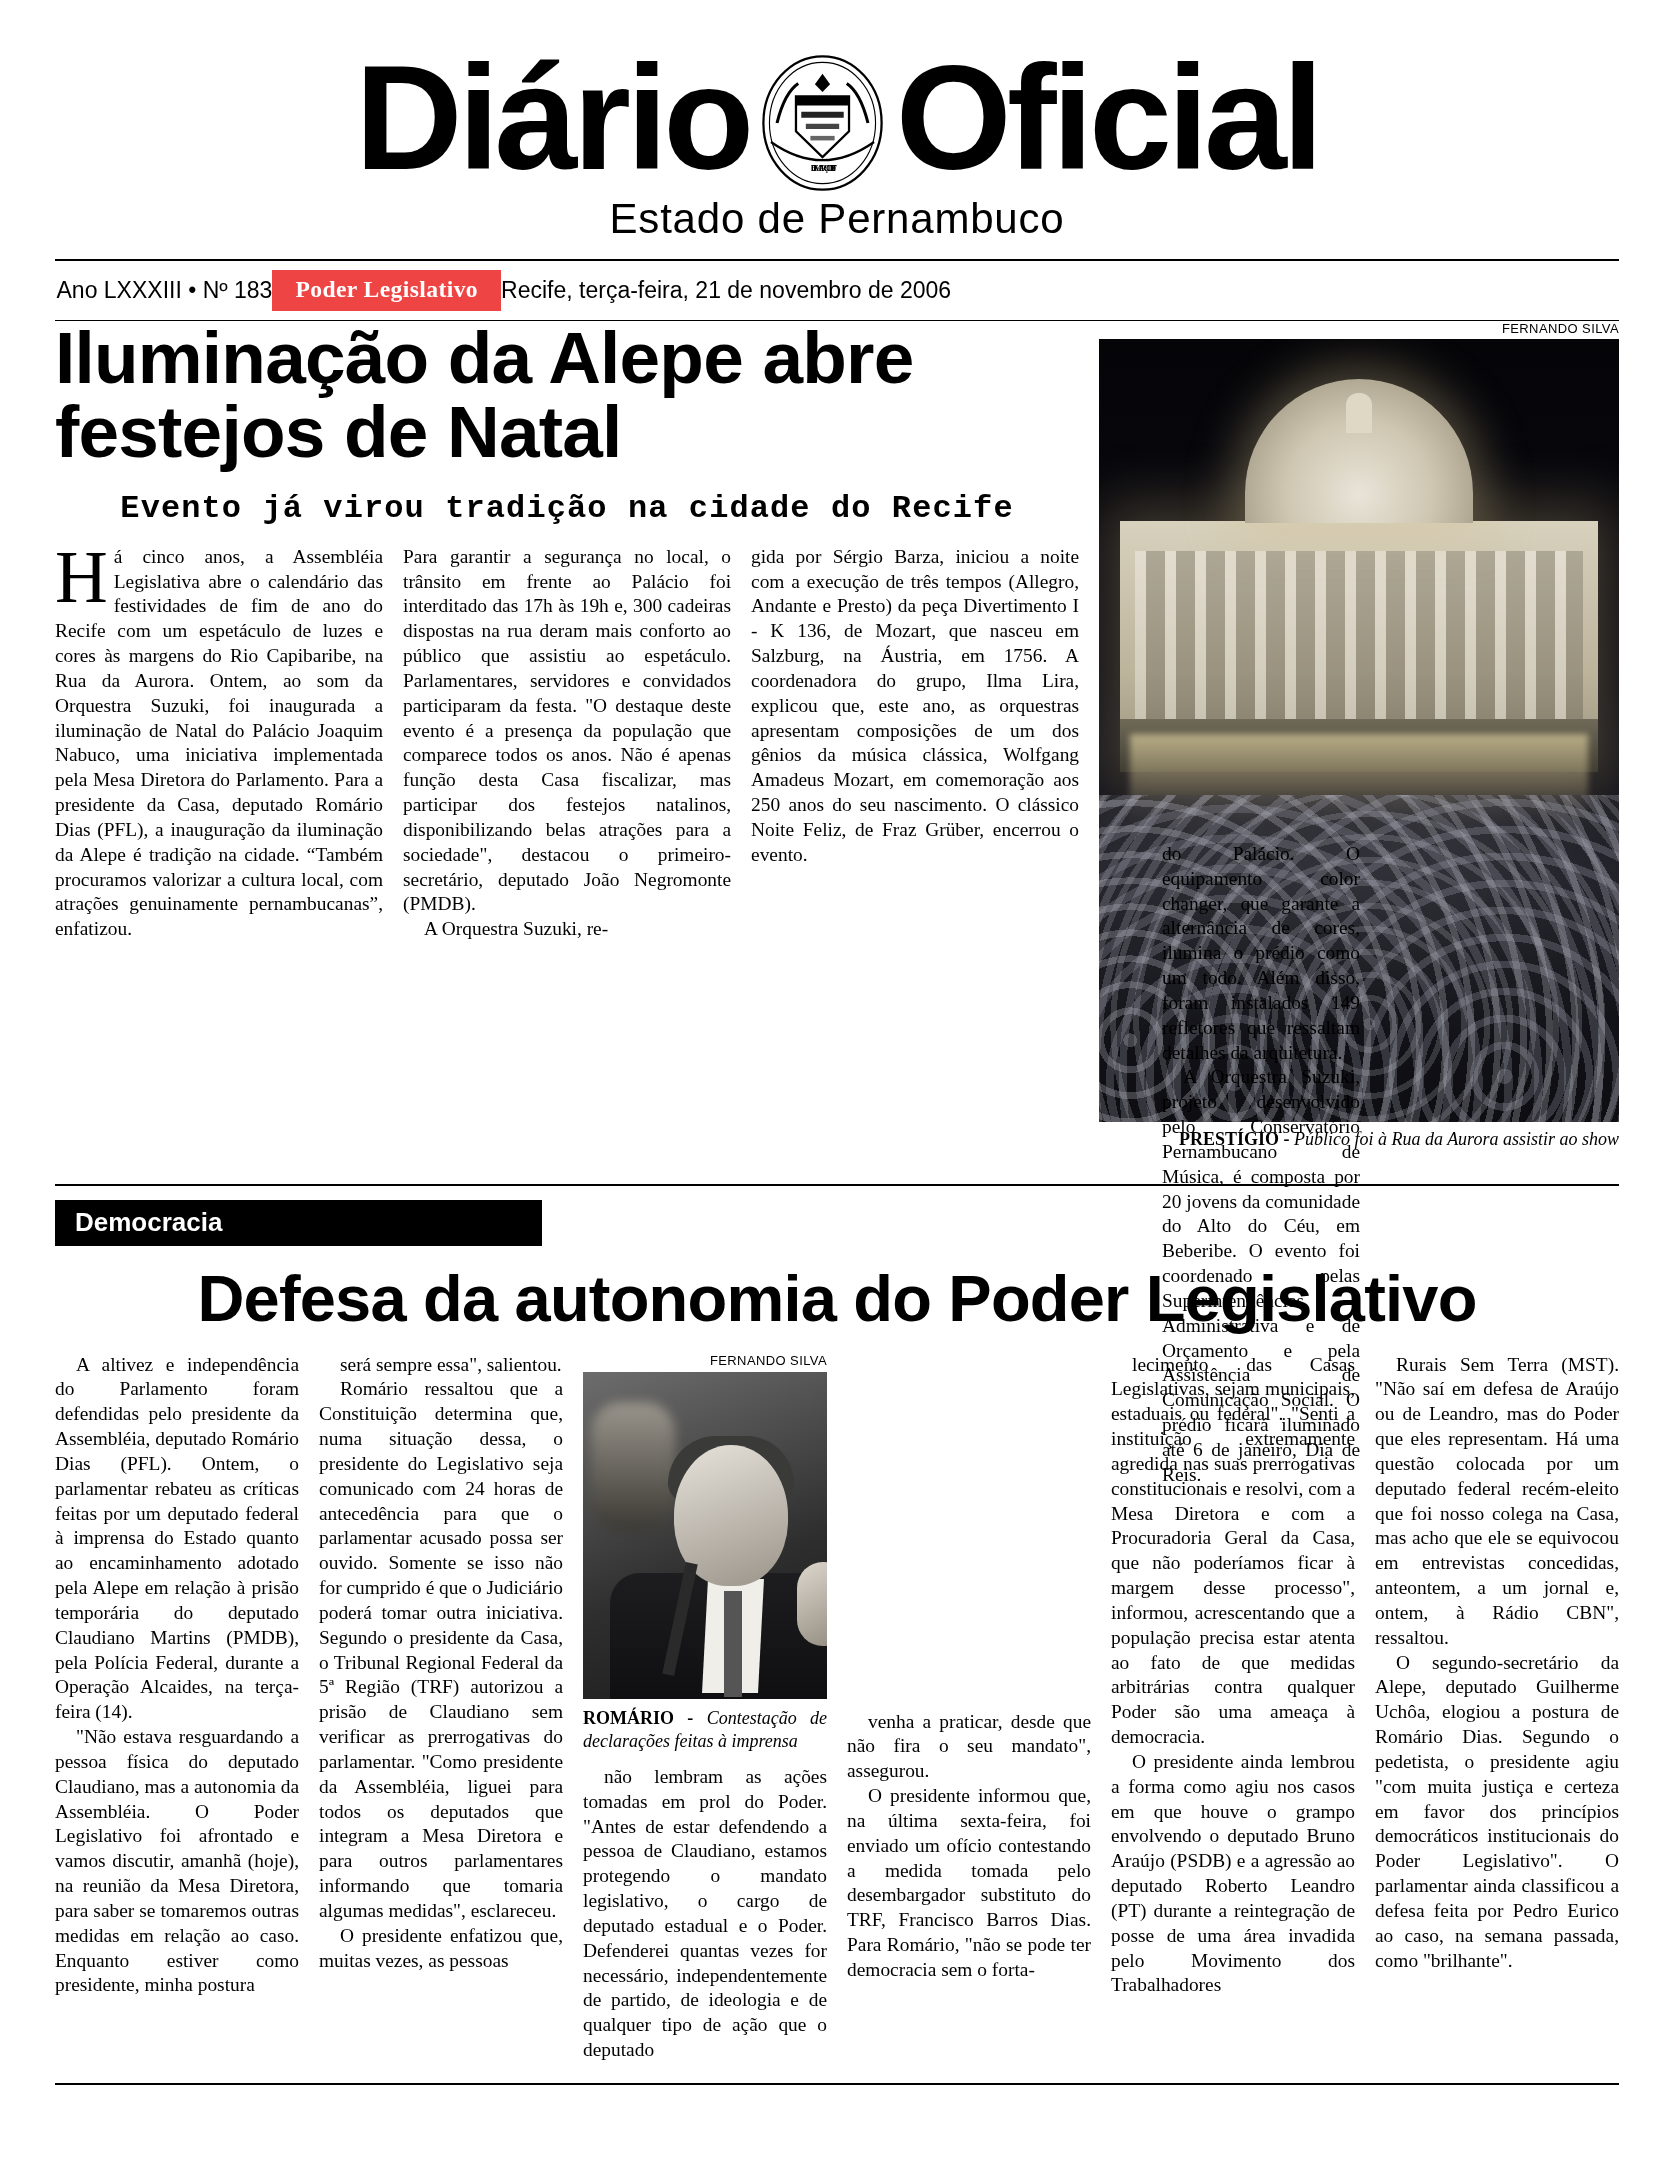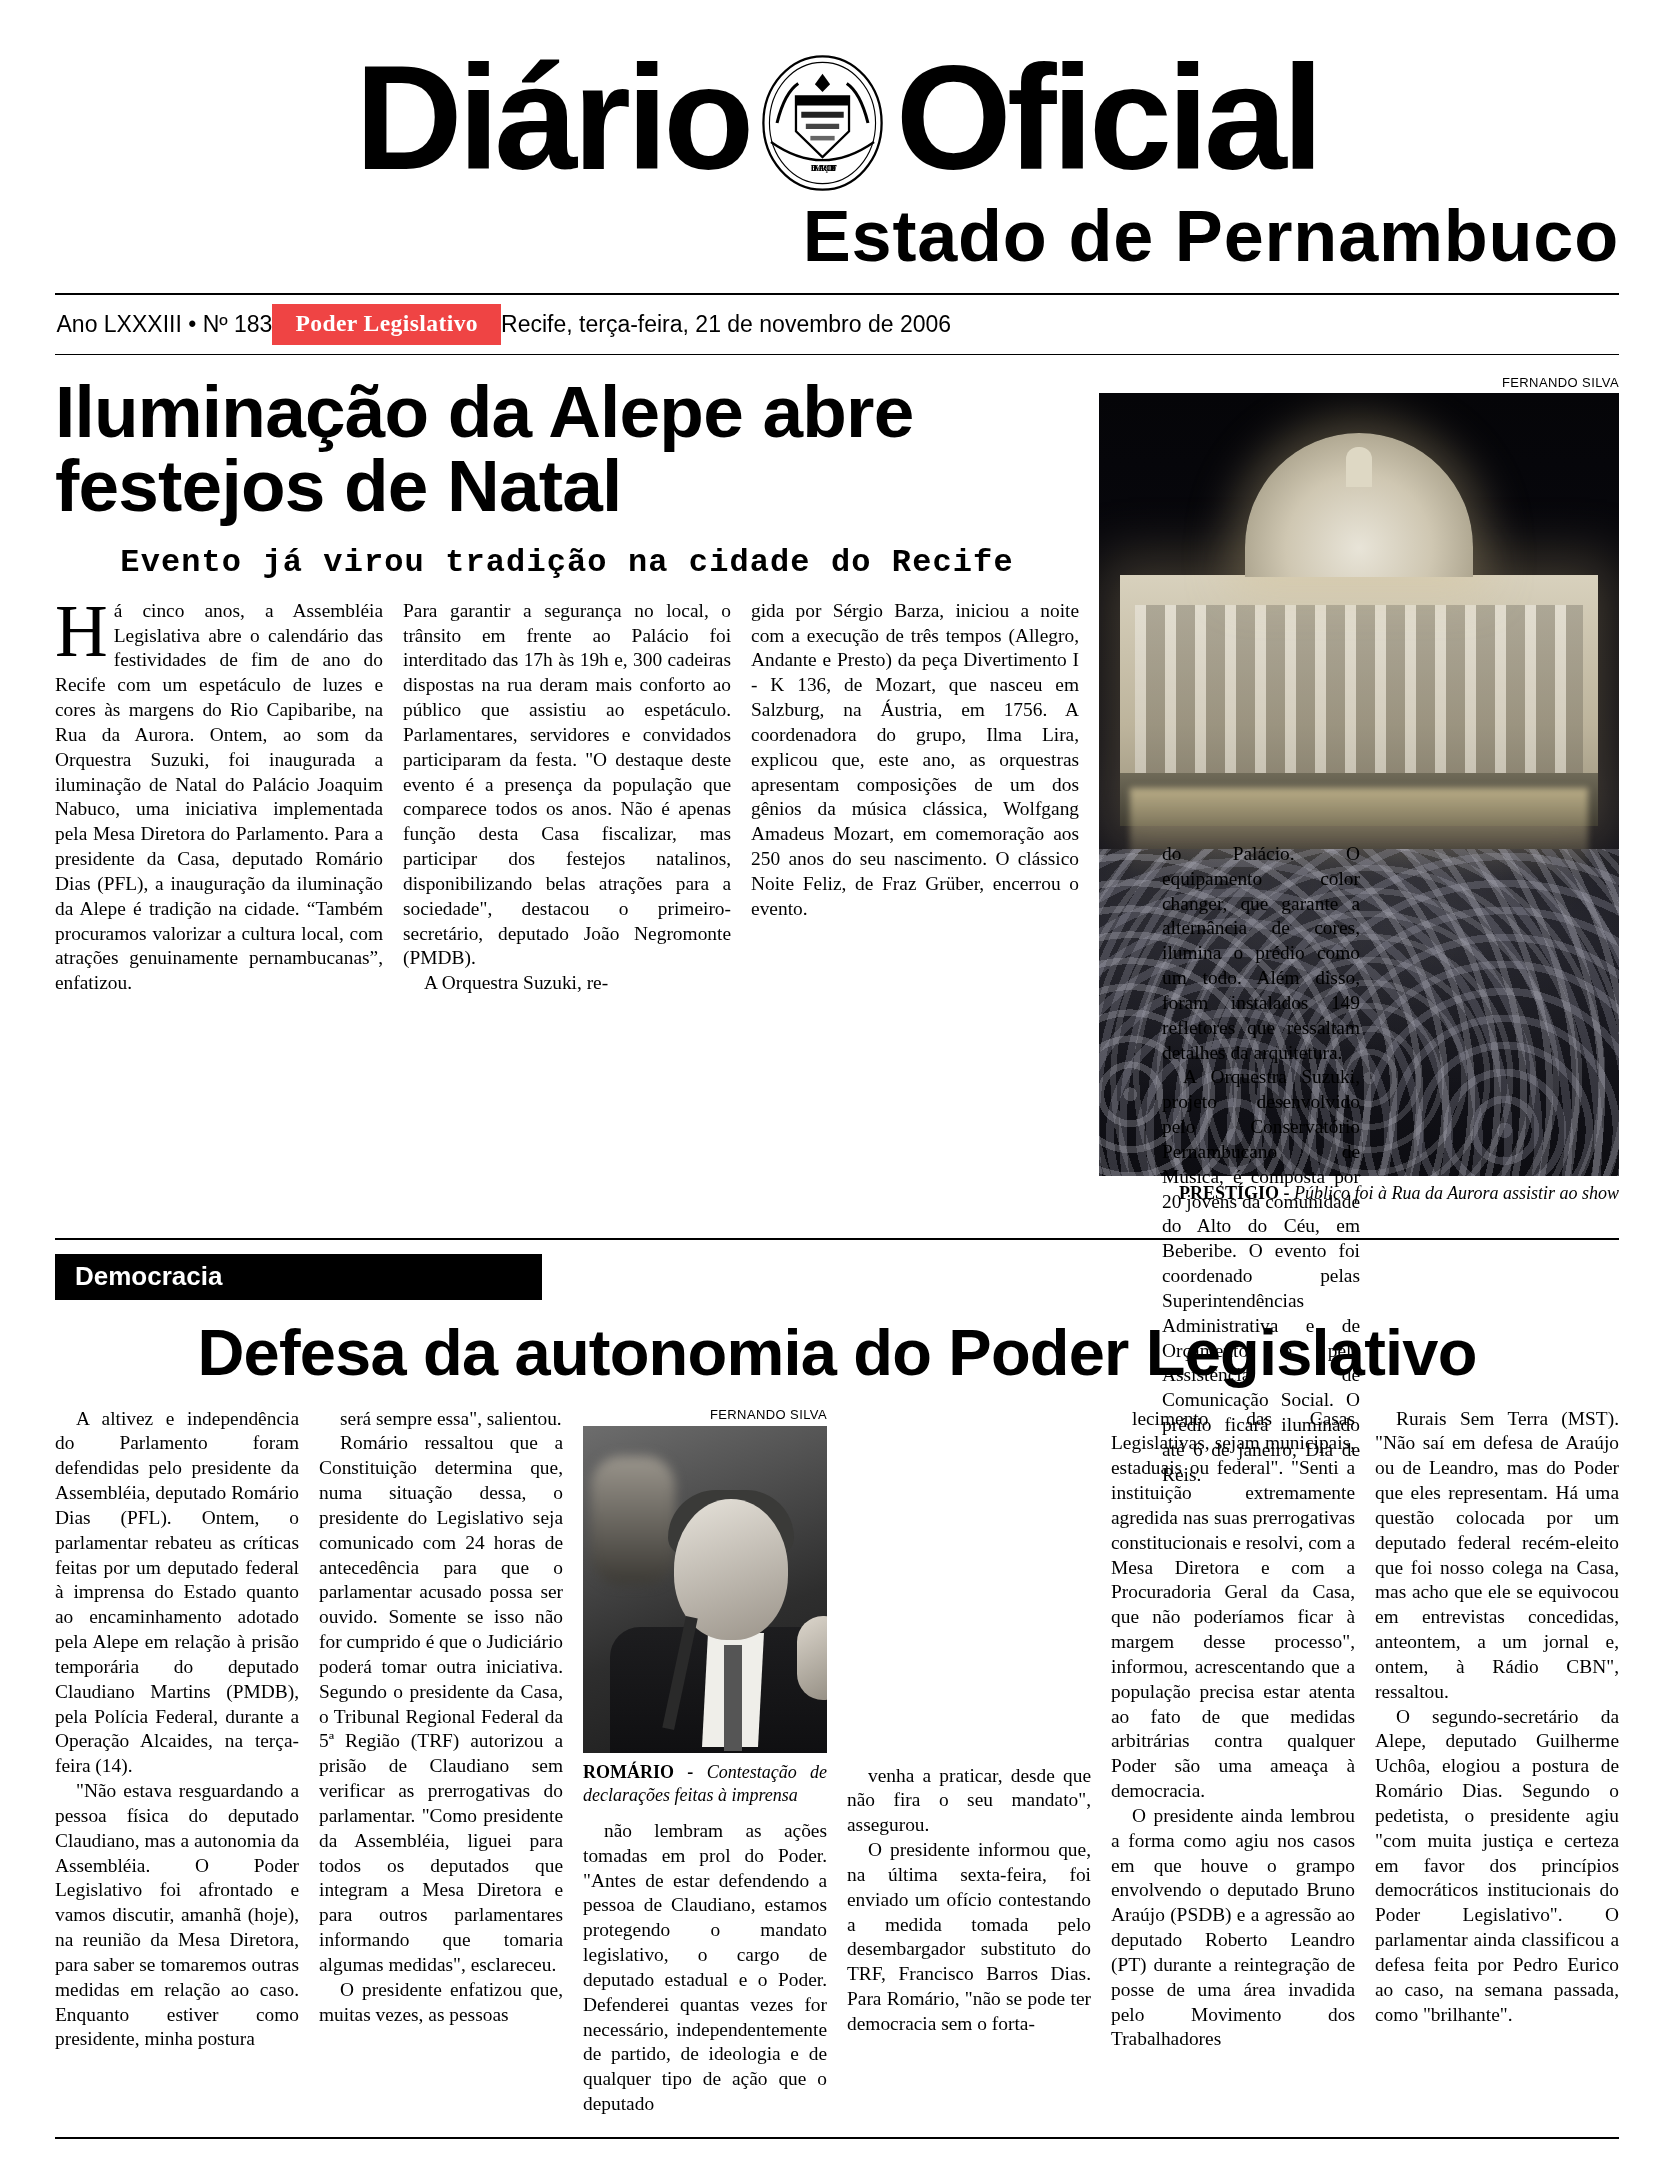--- a/index.html
+++ b/index.html
@@ -37,25 +37,24 @@
   .masthead-title .word { display:inline-block; }
   .crest {
     width: 137px;
     height: 144px;
     margin: 0 4.6px;
     position: relative;
     top: 4.6px;
   }
   .masthead-sub {
     font-family: "Liberation Sans", sans-serif;
-    font-weight: bold;
-    font-size: 72px;
+    font-weight: normal;
+    font-size: 42px;
     letter-spacing: 0.8px;
     margin-top: 4.6px;
-    text-align: right;
   }
 
   .rule-thick { border-top: 2.3px solid #000; margin-top: 16.7px; }
   .rule-thin { border-top: 1.1px solid #000; }
 
   .infobar {
     display: flex;
     align-items: center;
     justify-content: flex-start;
     font-family: "Liberation Sans", sans-serif;
@@ -70,21 +69,20 @@
     font-weight: bold;
     font-size: 23.6px;
     padding: 6px 23px 7.6px 23px;
     letter-spacing: 0.4px;
   }
 
   
   .lead {
     display: flex;
     gap: 20px;
-    margin-top: 20px;
   }
   .lead-left { width: 1034px; }
   .lead-right { width: 525px; }
 
   .headline {
     font-family: "Liberation Sans", sans-serif;
     font-weight: bold;
     font-size: 73px;
     line-height: 1.02;
     letter-spacing: -0.8px;

